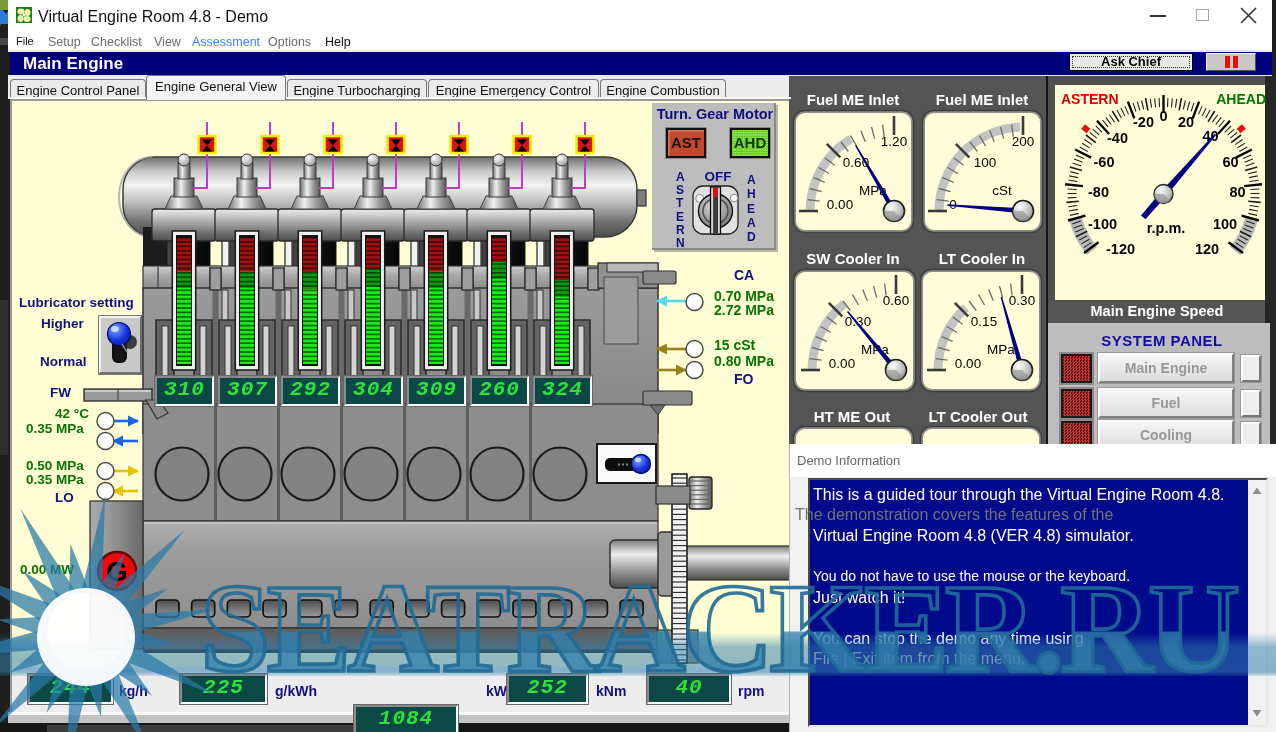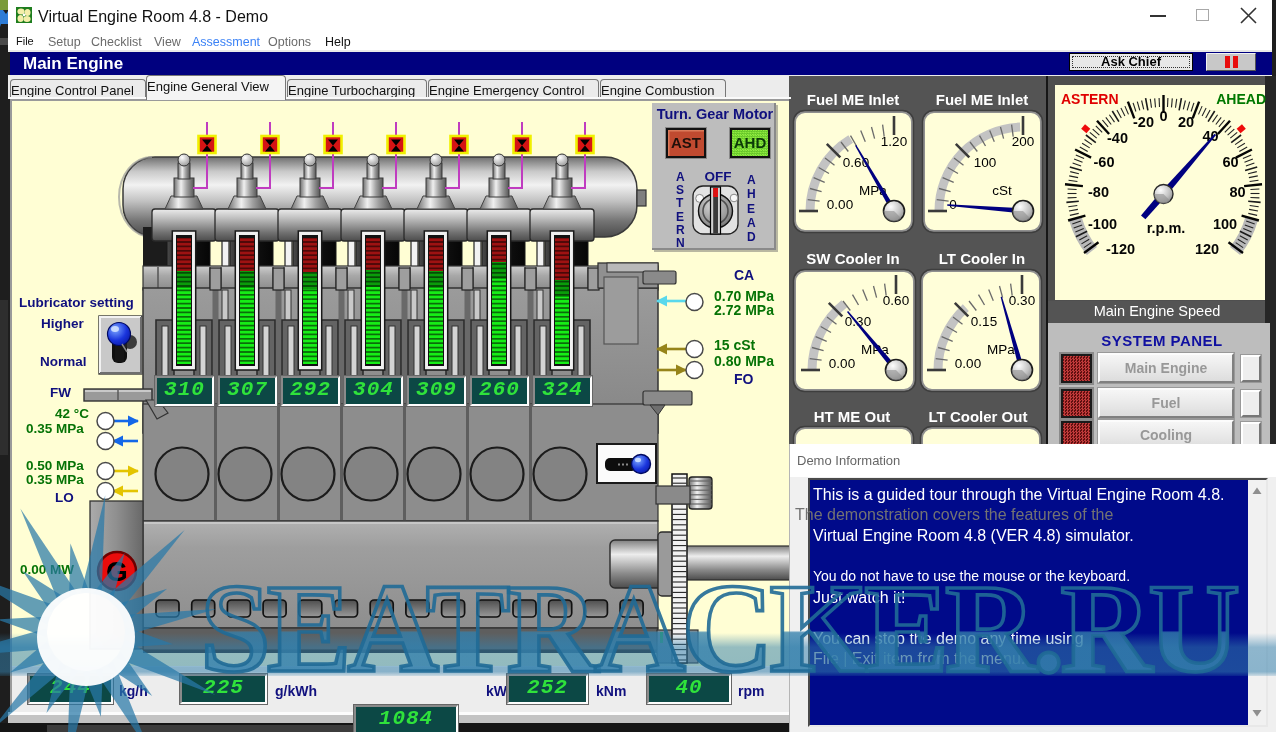--- a/index.html
+++ b/index.html
@@ -6,21 +6,21 @@
 .abs{position:absolute}
 .nav{color:#10107e;font-weight:bold}
 .grn{color:#067306;font-weight:bold}
 .disp{position:absolute;background:#0c4845;border:2px solid;border-color:#8a8a8a #fdfdfd #fdfdfd #8a8a8a;outline:1px solid #666;
  color:#2fe23b;font-family:"Liberation Mono",monospace;font-style:italic;font-weight:bold;font-size:21px;line-height:24px;text-align:center;letter-spacing:1px}
 .glab{font-family:"Liberation Sans",sans-serif;font-size:13.5px;fill:#000}
 .rlab{font-family:"Liberation Sans",sans-serif;font-size:14.5px;font-weight:bold;fill:#050505}
 .astx{font-family:"Liberation Sans",sans-serif;font-size:14px;font-weight:bold;fill:#e00000}
 .ahdx{font-family:"Liberation Sans",sans-serif;font-size:14px;font-weight:bold;fill:#007800}
 .tab{position:absolute;background:#ebebeb;border:1.5px solid #777;border-bottom:none;border-radius:4px 4px 0 0;
- font-size:13px;color:#111;text-align:left;padding-top:3px}
+ font-size:13px;color:#111;text-align:center;padding-top:3px}
 .sysbtn{position:absolute;left:1098px;width:136px;height:30px;background:linear-gradient(#f6f6f6,#ddd);
  border:2px solid;border-color:#fcfcfc #808080 #808080 #fcfcfc;outline:1px solid #999;
  color:#989898;font-weight:bold;font-size:14px;text-align:center;line-height:26px}
 .redind{position:absolute;left:1061px;width:31px;height:29px;background:
  repeating-conic-gradient(#bf3a3a 0% 25%, #5f0f0f 0% 50%) 0 0/3px 3px;border:2.5px solid #1a1a1a;outline:2px solid #8a8a8a}
 .smbtn{position:absolute;left:1241px;width:20px;height:27px;background:#eee;border:2px solid;border-color:#fff #777 #777 #fff;outline:1px solid #999}
 </style></head><body>
 <div id="root">
 
 <div class="abs" style="left:0;top:0;width:1276px;height:732px;background:#1e1e1e"></div>
@@ -81,21 +81,21 @@
 <div class="abs" style="left:1046px;top:76px;width:2px;height:636px;background:#161616"></div>
 <div class="abs" style="left:853px;top:91px;transform:translateX(-50%);color:#fff;font-size:15px;font-weight:bold;white-space:nowrap">Fuel ME Inlet</div>
 <div class="abs" style="left:982px;top:91px;transform:translateX(-50%);color:#fff;font-size:15px;font-weight:bold;white-space:nowrap">Fuel ME Inlet</div>
 <div class="abs" style="left:853px;top:250px;transform:translateX(-50%);color:#fff;font-size:15px;font-weight:bold;white-space:nowrap">SW Cooler In</div>
 <div class="abs" style="left:982px;top:250px;transform:translateX(-50%);color:#fff;font-size:15px;font-weight:bold;white-space:nowrap">LT Cooler In</div>
 <div class="abs" style="left:852px;top:408px;transform:translateX(-50%);color:#fff;font-size:15px;font-weight:bold;white-space:nowrap">HT ME Out</div>
 <div class="abs" style="left:978px;top:408px;transform:translateX(-50%);color:#fff;font-size:15px;font-weight:bold;white-space:nowrap">LT Cooler Out</div>
 <div class="abs" style="left:1048px;top:76px;width:218px;height:247px;background:#4f4f4f"></div>
 <div class="abs" style="left:1055px;top:85px;width:211px;height:215px;background:#fffed9"></div>
 <div class="abs" style="left:1048px;top:301px;width:218px;height:22px;background:#545454"></div>
-<div class="abs" style="left:1157px;top:303px;transform:translateX(-50%);color:#fff;font-size:14.5px;font-weight:normal;white-space:nowrap">Main Engine Speed</div>
+<div class="abs" style="left:1157px;top:303px;transform:translateX(-50%);color:#fff;font-size:14.5px;font-weight:bold;white-space:nowrap">Main Engine Speed</div>
 <div class="abs" style="left:1048px;top:323px;width:222px;height:122px;background:#bdbdbd"></div>
 <div class="abs" style="left:1162px;top:332px;transform:translateX(-50%);color:#1010a0;font-size:15px;font-weight:bold;letter-spacing:0.5px;white-space:nowrap">SYSTEM PANEL</div>
 <div class="sysbtn" style="top:353px">Main Engine</div>
 <div class="redind" style="top:354px"></div>
 <div class="smbtn" style="top:355px"></div>
 <div class="sysbtn" style="top:388px">Fuel</div>
 <div class="redind" style="top:389px"></div>
 <div class="smbtn" style="top:390px"></div>
 <div class="sysbtn" style="top:420px">Cooling</div>
 <div class="redind" style="top:421px"></div>

